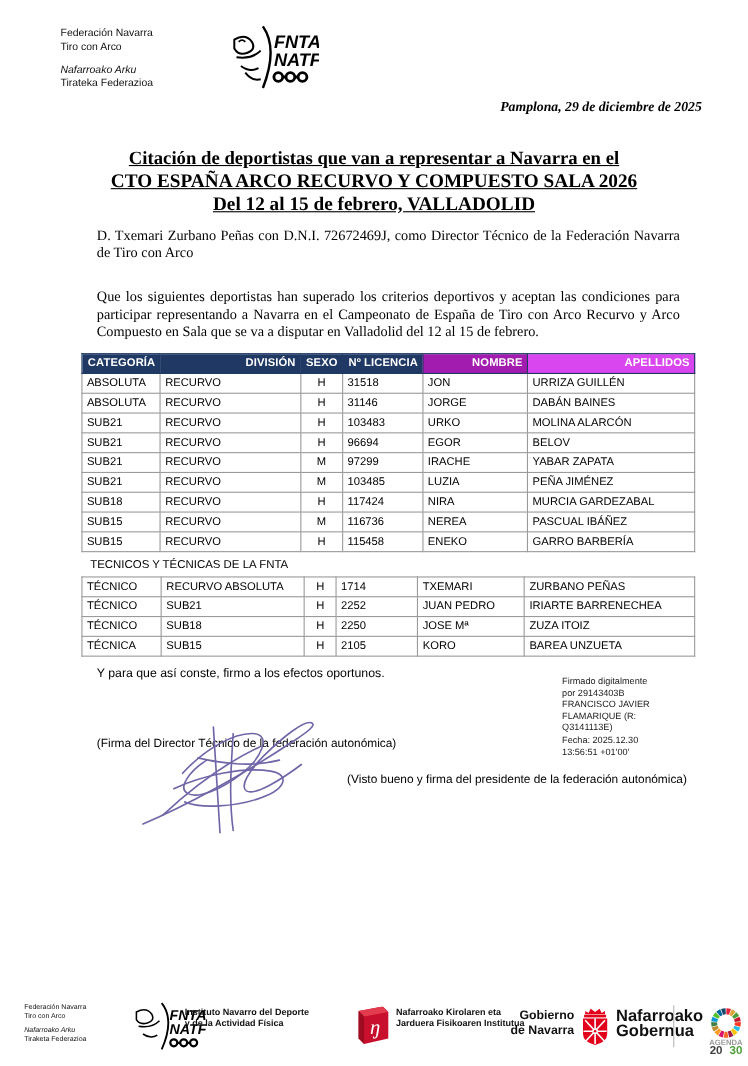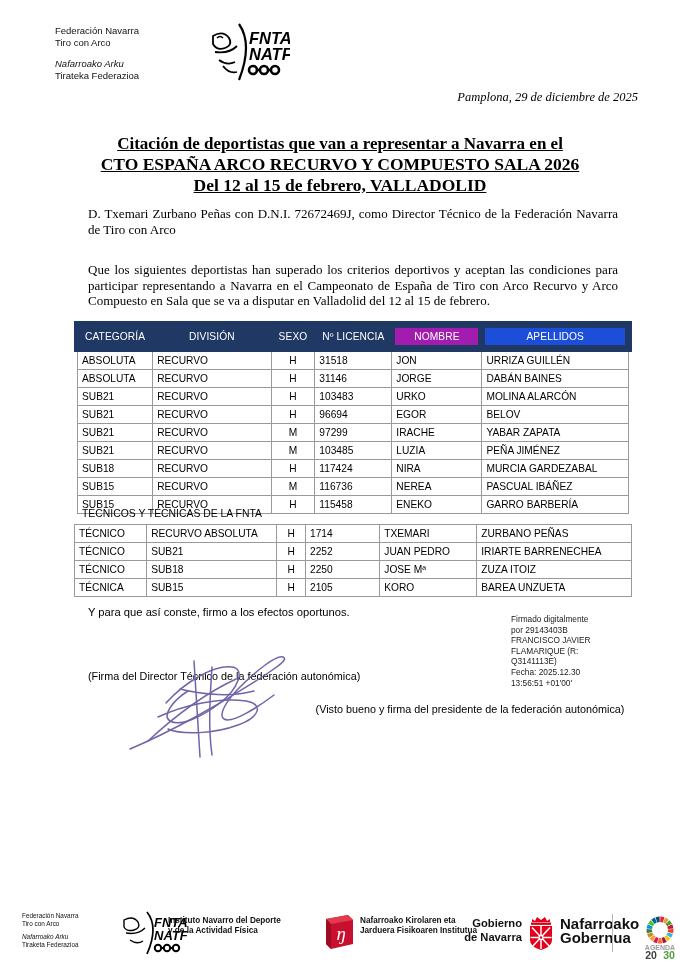--- a/index.html
+++ b/index.html
@@ -51,21 +51,21 @@
     width: 85px;
     height: 62px;
   }
 
   .date-line {
     position: absolute;
     right: 42px;
     top: 90px;
     font-family: "Liberation Serif", serif;
     font-style: italic;
-    font-weight: normal;
+    font-weight: bold;
     font-size: 12.5px;
     color: #000;
   }
 
   
   .title-block {
     position: absolute;
     left: 40px;
     top: 120px;
     width: 600px;
@@ -110,23 +110,23 @@
     padding: 2px 4px;
     height: 13px;
     text-align: left;
     vertical-align: middle;
     white-space: nowrap;
     background: #ffffff;
   }
   .tbl thead th {
     background: #1f3864;
     color: #ffffff;
-    font-weight: normal;
-    text-align: center;
-    border: 7px solid #000000;
+    font-weight: bold;
+    text-align: right;
+    border: 1px solid #000000;
     font-size: 10.2px;
     letter-spacing: 0.1px;
   }
   .tbl td.c { text-align: center; }
 
   #athletes-table { left: 74px; top: 321px; width: 558px; }
   #tech-table     { left: 74px; top: 524px; width: 558px; }
 
   .col-cat  { width: 70px; }
   .col-div  { width: 126px; }
@@ -371,21 +371,21 @@
         <col class="col-nom">
         <col class="col-ape">
     </colgroup>
     <thead>
       <tr>
         <th style="background: rgb(31, 56, 100); border-color: rgb(31, 56, 100); color: rgb(255, 255, 255);">CATEGORÍA</th>
         <th style="background: rgb(31, 56, 100); border-color: rgb(31, 56, 100); color: rgb(255, 255, 255);">DIVISIÓN</th>
         <th style="background: rgb(31, 56, 100); border-color: rgb(31, 56, 100); color: rgb(255, 255, 255);">SEXO</th>
         <th style="background: rgb(31, 56, 100); border-color: rgb(31, 56, 100); color: rgb(255, 255, 255);">Nº LICENCIA</th>
         <th style="background: #a21caf; border-color: rgb(31, 56, 100); color: rgb(255, 255, 255);">NOMBRE</th>
-        <th style="background: #1d4ed8; border-color: rgb(31, 56, 100); color: rgb(255, 255, 255);">APELLIDOS</th>
+        <th style="background: #d946ef; border-color: rgb(31, 56, 100); color: rgb(255, 255, 255);">APELLIDOS</th>
       </tr>
     </thead>
     <tbody>
         <tr>
           <td>ABSOLUTA</td>
           <td>RECURVO</td>
           <td class="c">H</td>
           <td>31518</td>
           <td>JON</td>
           <td>URRIZA GUILLÉN</td>

